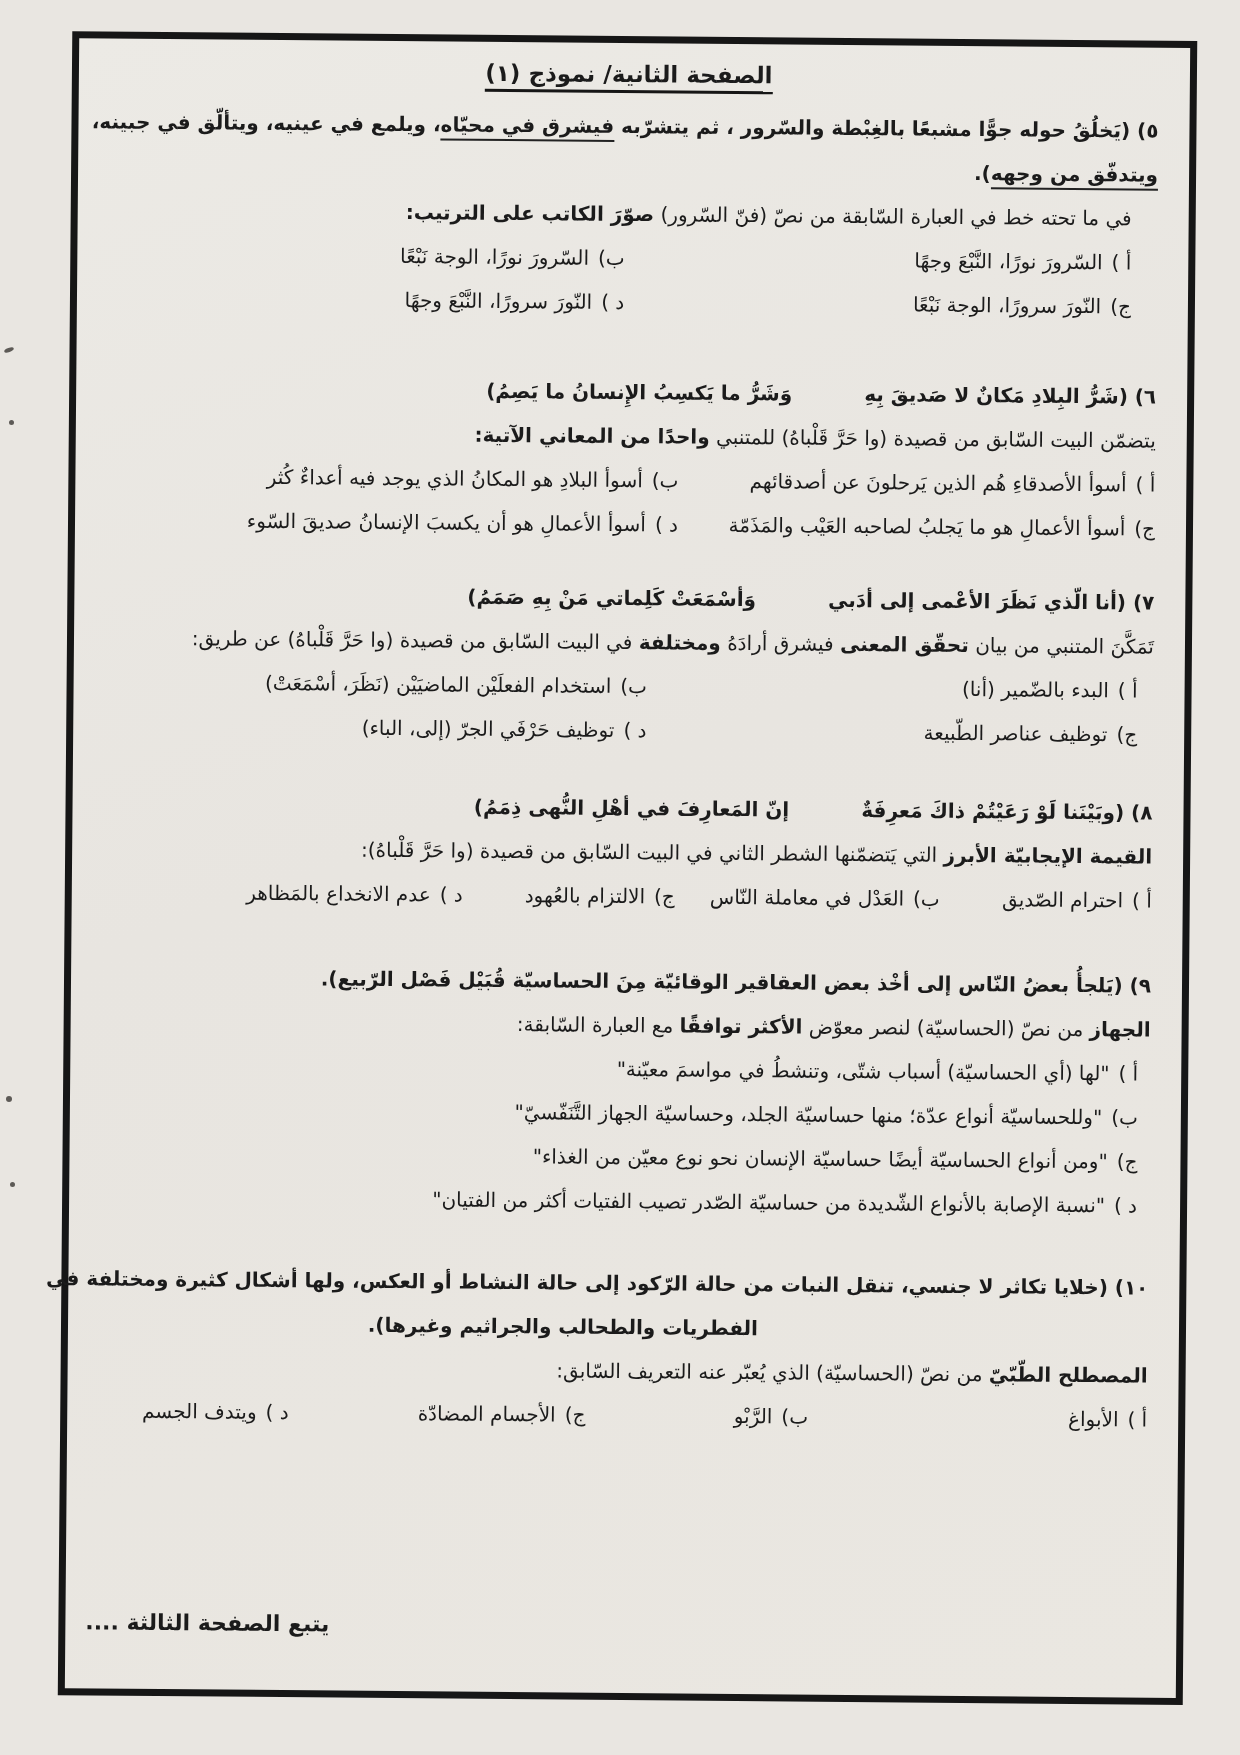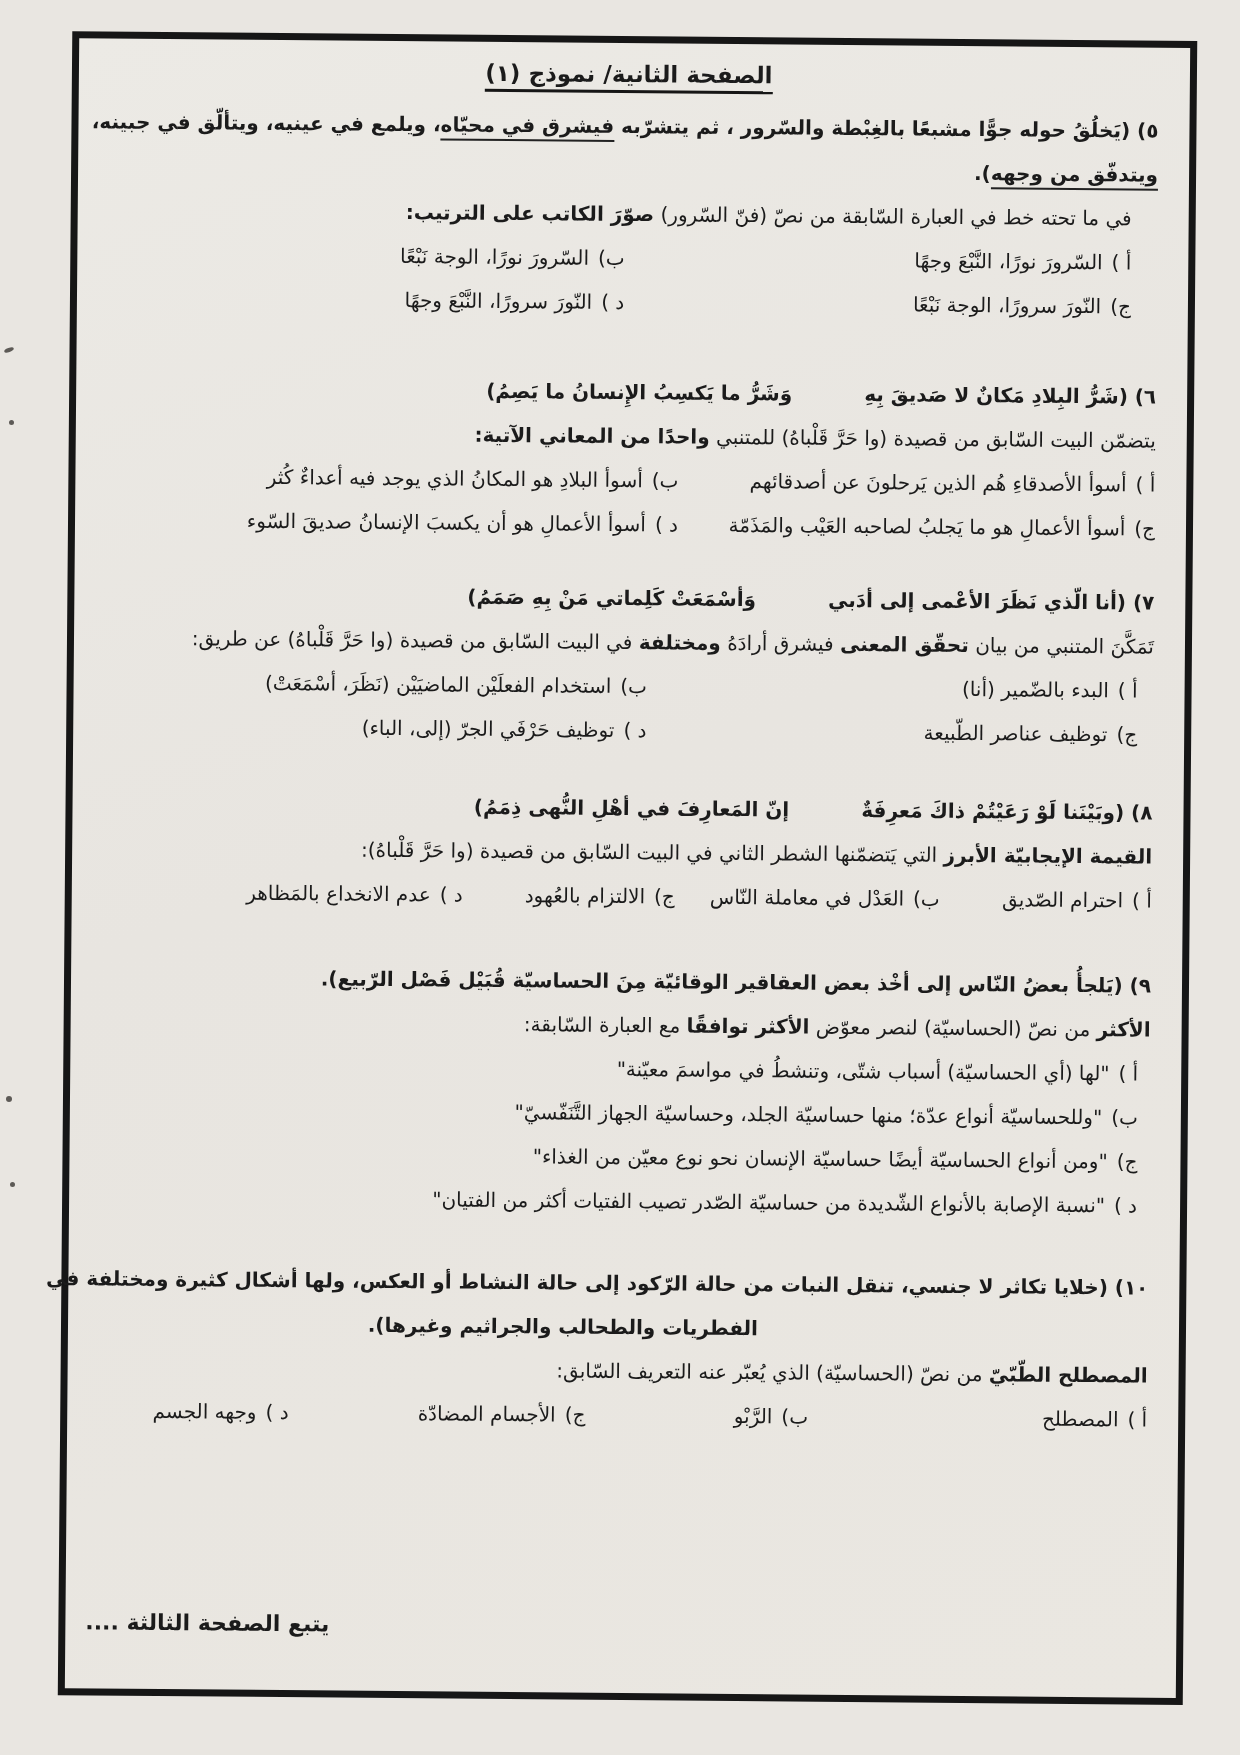--- a/index.html
+++ b/index.html
@@ -110,37 +110,37 @@
       <div class="optgrid grid4-q8">
         <div class="opt"><span class="lbl">أ )</span><span>احترام الصّديق</span></div>
         <div class="opt"><span class="lbl">ب)</span><span>العَدْل في معاملة النّاس</span></div>
         <div class="opt"><span class="lbl">ج)</span><span>الالتزام بالعُهود</span></div>
         <div class="opt"><span class="lbl">د )</span><span>عدم الانخداع بالمَظاهر</span></div>
       </div>
     </div>
 
     <div class="q q9block">
       <div class="stem line">٩) (يَلجأُ بعضُ النّاس إلى أخْذ بعض العقاقير الوقائيّة مِنَ الحساسيّة قُبَيْل فَصْل الرّبيع).</div>
-      <div class="prompt line"><span class="bseg">الأكثر</span><span> من نصّ (الحساسيّة) لنصر معوّض </span><span class="bseg">الأكثر توافقًا</span><span> مع العبارة السّابقة:</span></div>
+      <div class="prompt line"><span class="bseg">الجهاز</span><span> من نصّ (الحساسيّة) لنصر معوّض </span><span class="bseg">الأكثر توافقًا</span><span> مع العبارة السّابقة:</span></div>
       <div style="padding-right:12px;">
         <div class="opt"><span class="lbl">أ )</span><span>"لها (أي الحساسيّة) أسباب شتّى، وتنشطُ في مواسمَ معيّنة"</span></div>
         <div class="opt"><span class="lbl">ب)</span><span>"وللحساسيّة أنواع عدّة؛ منها حساسيّة الجلد، وحساسيّة الجهاز التَّنَفّسيّ"</span></div>
         <div class="opt"><span class="lbl">ج)</span><span>"ومن أنواع الحساسيّة أيضًا حساسيّة الإنسان نحو نوع معيّن من الغذاء"</span></div>
         <div class="opt"><span class="lbl">د )</span><span>"نسبة الإصابة بالأنواع الشّديدة من حساسيّة الصّدر تصيب الفتيات أكثر من الفتيان"</span></div>
       </div>
     </div>
 
     <div class="q q10block">
       <div class="stem line">١٠) (خلايا تكاثر لا جنسي، تنقل النبات من حالة الرّكود إلى حالة النشاط أو العكس، ولها أشكال كثيرة ومختلفة في</div>
       <div class="stem line indent2">الفطريات والطحالب والجراثيم وغيرها).</div>
       <div class="prompt line"><span class="bseg">المصطلح الطّبّيّ</span><span> من نصّ (الحساسيّة) الذي يُعبّر عنه التعريف السّابق:</span></div>
       <div class="optgrid grid4-q10">
-        <div class="opt"><span class="lbl">أ )</span><span>المصطلح</span></div>
+        <div class="opt"><span class="lbl">أ )</span><span>الأبواغ</span></div>
         <div class="opt"><span class="lbl">ب)</span><span>الرَّبْو</span></div>
         <div class="opt"><span class="lbl">ج)</span><span>الأجسام المضادّة</span></div>
-        <div class="opt"><span class="lbl">د )</span><span>وجهه الجسم</span></div>
+        <div class="opt"><span class="lbl">د )</span><span>ويتدف الجسم</span></div>
       </div>
     </div>
 
     <div class="footer">يتبع الصفحة الثالثة ....</div>
 
   </div>
 </div>
 
 </body></html>

